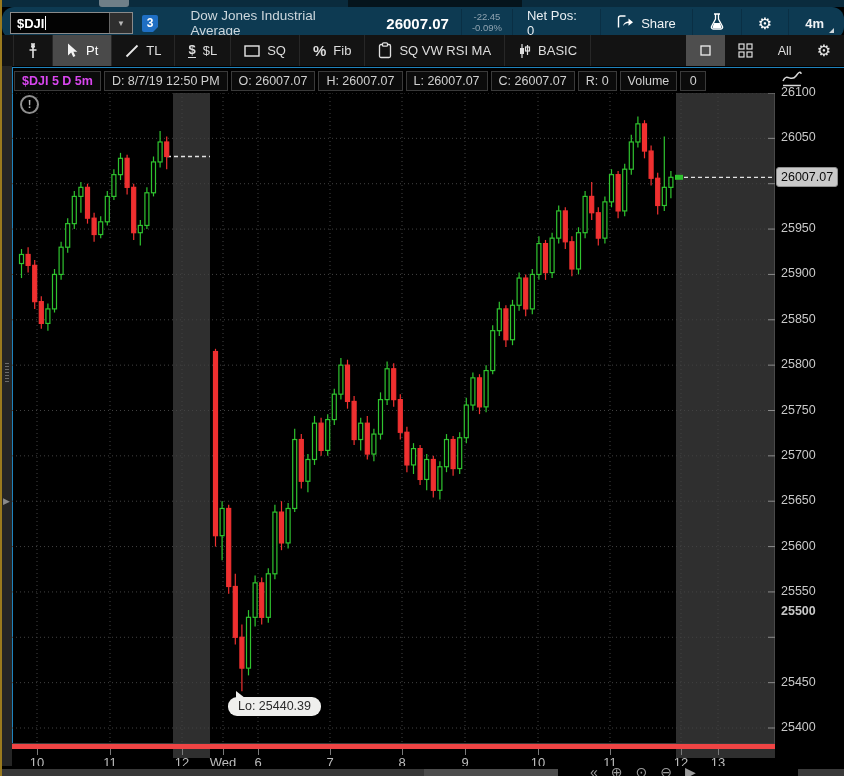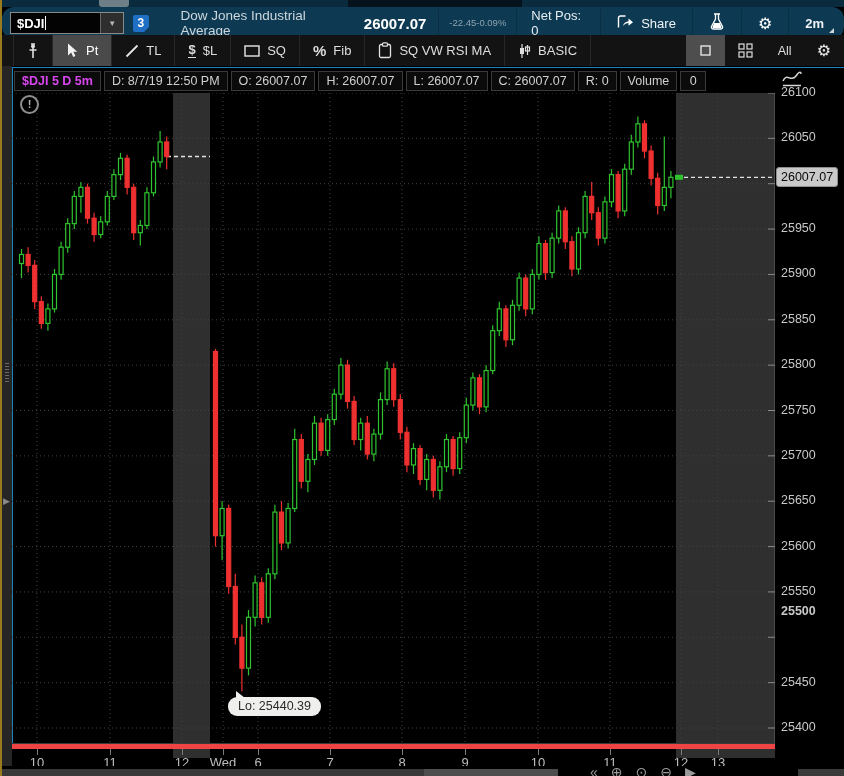--- a/index.html
+++ b/index.html
@@ -20,21 +20,21 @@
      display:flex;align-items:center;color:#fff;font-size:13px;font-weight:bold;}
   #symbol-text{padding-left:6px;}
   #symbol-caret{width:1px;height:14px;background:#fff;margin-left:1px;}
   #symbol-dd{margin-left:auto;height:20px;width:22px;border-left:1px solid #666;display:flex;
      align-items:center;justify-content:center;color:#b9b9b9;font-size:8px;background:#2e2e2e;}
   #link-badge{margin-left:9px;width:17px;height:17px;background:#1f6fc4;color:#fff;border-radius:2px;
      font-size:12px;font-weight:bold;display:flex;align-items:center;justify-content:center;position:relative;}
   #link-badge:after{content:"";position:absolute;right:0;bottom:0;border-left:5px solid transparent;border-bottom:5px solid #0d3a52;}
   #instrument-title{margin-left:32px;color:#cdd7dd;font-size:13.5px;}
   #last-price{margin-left:22px;margin-right:12px;color:#fff;font-size:15px;font-weight:bold;}
-  .chg-stack{margin:0 10px;display:flex;flex-direction:row;align-items:flex-end;color:#8fa3b0;
+  .chg-stack{margin:0 10px;display:flex;flex-direction:column;align-items:center;color:#8fa3b0;
      font-size:9.5px;line-height:1.15;}
   #net-pos{margin:0 14px;color:#e8eef2;font-size:13px;}
   #tb-right{margin-left:auto;display:flex;align-items:center;height:28px;text-align:right;}
   .tb-btn{display:flex;align-items:center;gap:7px;color:#f0f3f5;font-size:13px;padding:0 16px;height:28px;}
   #gear-top{font-size:16px;color:#fff;}
   #tf-label{font-weight:bold;position:relative;padding-right:4px;}
   #tf-label:after{content:"";position:absolute;right:-6px;bottom:-2px;border-left:5px solid transparent;border-bottom:5px solid #cfd6da;}
 
   
   #toolbar{left:2px;top:35px;width:842px;height:31px;background:#131313;display:flex;align-items:center;padding-left:11px;box-sizing:border-box;z-index:6;}
@@ -143,21 +143,21 @@
             <path d="M5.2 10 h5.6 l1.7 4 a0.8 0.8 0 0 1 -0.8 1 H4.3 a0.8 0.8 0 0 1 -0.8-1 Z" fill="#fff"></path>
           </svg>
       </span>
     </div>
     <div class="tb-divider"></div>
     <div class="tb-btn" id="gear-top-wrap">
       <span id="gear-top">⚙</span>
     </div>
     <div class="tb-divider"></div>
     <div class="tb-btn">
-      <span id="tf-label">2m</span>
+      <span id="tf-label">4m</span>
     </div>
   </div>
 </div>
 
 <div class="abs" id="toolbar">
   <div class="tool-btn first">
     <span>
       <svg width="12" height="16" viewBox="0 0 12 16">
           <path d="M4 1 h4 M6 1 v6 M2.5 7 h7 M6 7 v8" stroke="#e0e0e0" stroke-width="1.6" fill="none"></path>
           <circle cx="6" cy="3.2" r="2" fill="#e0e0e0"></circle>

